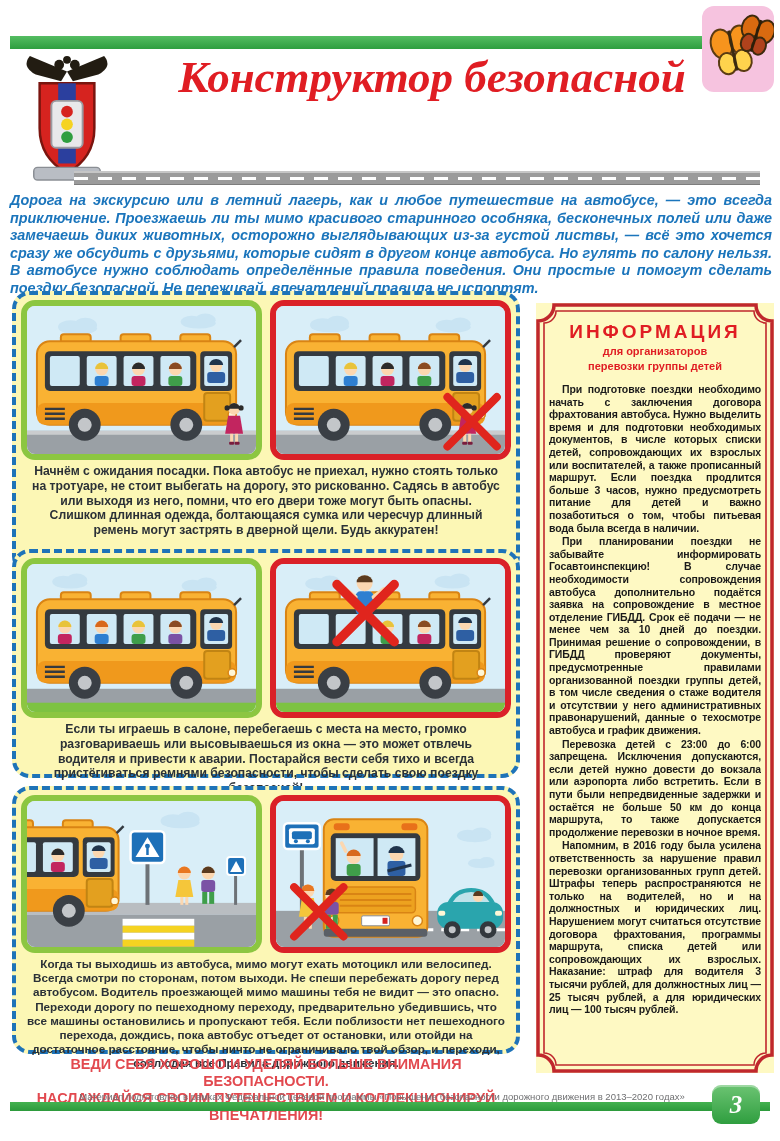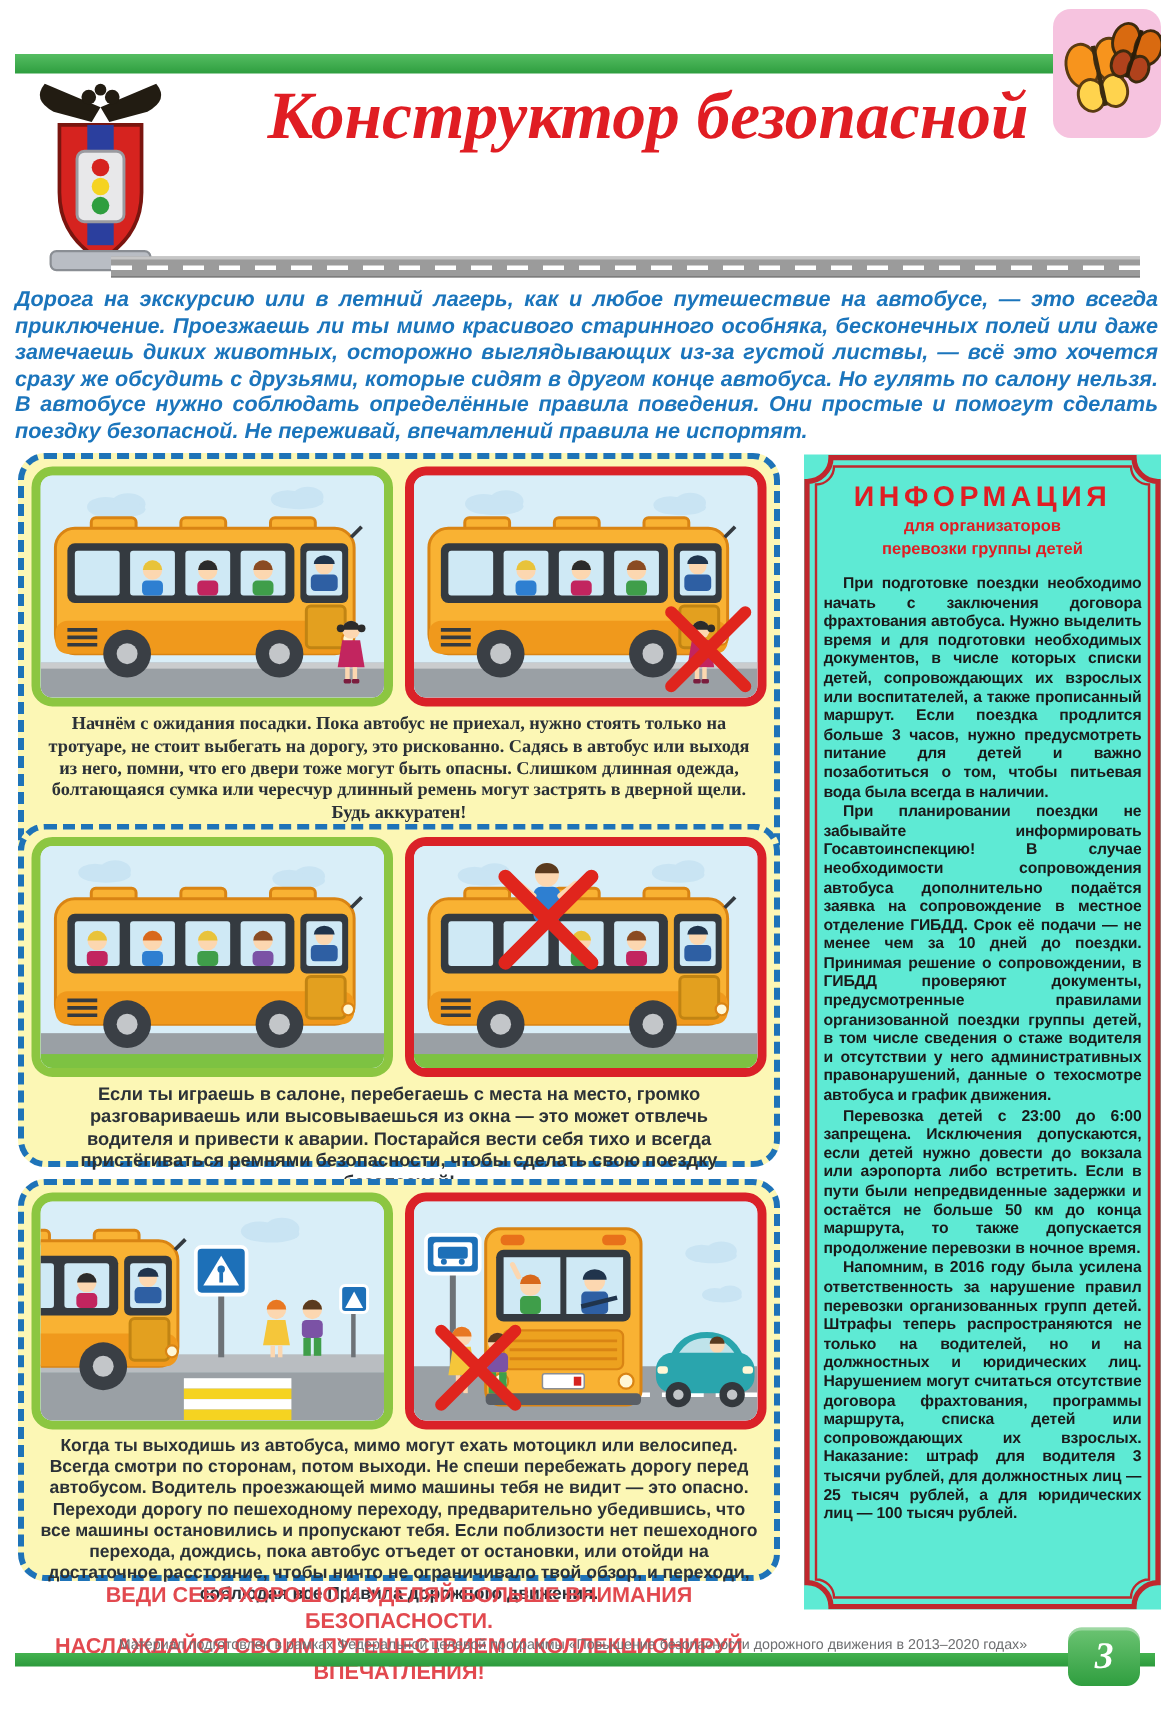--- a/index.html
+++ b/index.html
@@ -22,37 +22,37 @@
     background-color:#9b9b9b;
     background-image:repeating-linear-gradient(90deg,#ffffff 0 14px,rgba(0,0,0,0) 14px 24px);
     background-size:100% 3px;background-position:0 center;background-repeat:no-repeat;
     border-top:2px solid #c6c6c6;border-bottom:1px solid #7d7d7d;}
   .intro{position:absolute;left:10px;top:192px;width:762px;color:#1b75bc;
     font-weight:bold;font-style:italic;font-size:14.4px;line-height:17.5px;text-align:justify;}
 
   
   .panel{position:absolute;left:12px;width:508px;background:#fcf7b5;
     border:4px dashed #1e73b8;border-radius:18px;box-sizing:border-box;}
-  #panel1{top:302px;height:283px;font-family:Liberation Serif, serif;}
+  #panel1{top:291px;height:283px;}
   #panel2{top:549px;height:229px;}
   #panel3{top:786px;height:268px;}
   .panel-images{display:flex;gap:8px;padding:5px 5px 3px;}
   .frame{flex:1;height:148px;border:6px solid;border-radius:14px;overflow:hidden;
     background:#d9eef8;}
   .frame.good{border-color:#8cc641;}
   .frame.bad{border-color:#da2128;}
   #panel3 .frame{height:146px;}
   .scene{width:100%;height:100%;display:block;}
   .panel-text{text-align:center;color:#2b3137;font-weight:bold;
     font-size:12.2px;line-height:14.8px;padding:1px 16px 0;}
   #panel3 .panel-text{font-size:11.7px;line-height:14.2px;padding:1px 8px 0;}
 
   
   .infobox{position:absolute;left:536px;top:303px;width:238px;height:770px;
-    background:#5eead4;}
+    background:#fef9c3;}
   .infobox-border{position:absolute;left:0;top:0;width:238px;height:770px;pointer-events:none;}
   .infobox-content{position:absolute;left:13px;top:10px;right:13px;bottom:8px;overflow:hidden;}
   .infobox-title{margin-top:8px;text-align:center;color:#e01d23;font-weight:bold;
     font-size:19px;letter-spacing:3px;line-height:21px;}
   .infobox-subtitle{text-align:center;color:#e01d23;font-weight:bold;
     font-size:11px;line-height:15px;margin-top:2px;}
   .infobox-content p{margin:0 0 1px;color:#1a1a1a;font-weight:bold;
     font-size:10.5px;line-height:12.6px;letter-spacing:-0.1px;
     text-align:justify;text-indent:13px;}
   .infobox-content p:first-of-type{margin-top:9px;}

